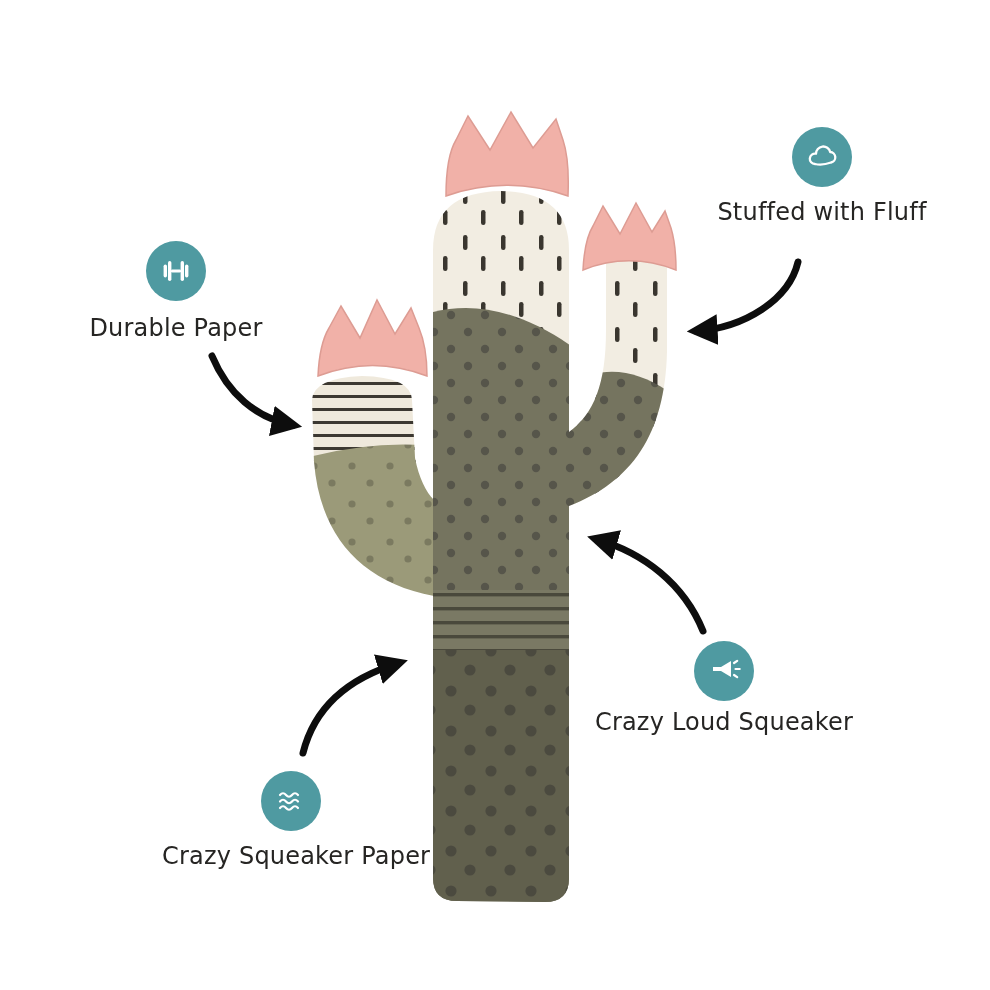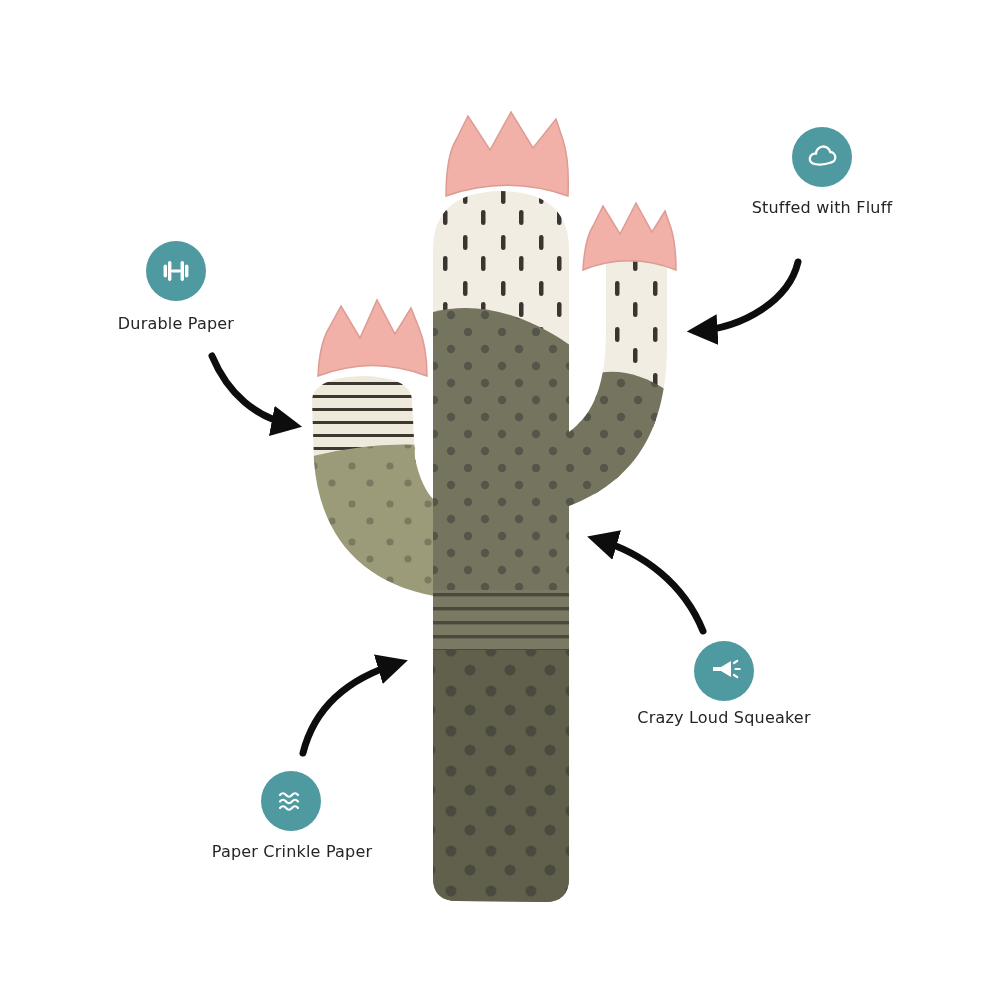--- a/index.html
+++ b/index.html
@@ -10,21 +10,21 @@
   .scene{position:absolute;left:0;top:0;width:990px;height:990px;}
   .callout{position:absolute;display:flex;flex-direction:column;align-items:center;gap:10px;}
   .icon-circle{
     width:60px;height:60px;border-radius:50%;
     background:var(--accent-teal,#4f9aa1);
     display:flex;align-items:center;justify-content:center;flex:0 0 auto;
   }
   .icon-circle svg{width:36px;height:36px;display:block;}
   .feature-label{
     position:absolute;text-align:center;
-    font-size:16px;font-weight:500;color:var(--label-text,#262523);
+    font-size:24px;font-weight:500;color:var(--label-text,#262523);
     letter-spacing:.2px;white-space:nowrap;
   }
   
   #co-durable  .icon-circle{position:absolute;left:146px;top:241px;}
   #co-durable  .feature-label{left:46px; top:314px;width:260px;}
   #co-fluff    .icon-circle{position:absolute;left:792px;top:127px;}
   #co-fluff    .feature-label{left:692px;top:198px;width:260px;}
   #co-squeaker .icon-circle{position:absolute;left:694px;top:641px;}
   #co-squeaker .feature-label{left:594px;top:708px;width:260px;}
   #co-crinkle  .icon-circle{position:absolute;left:261px;top:771px;}
@@ -147,16 +147,16 @@
     </div>
     <div class="feature-label">Crazy Loud Squeaker</div>
   </div>
 
   <div class="callout" id="co-crinkle">
     <div class="icon-circle">
       <svg viewBox="0 0 36 36" aria-hidden="true">
         <path d="M7 12 q3 -3.5 6 0 t6 0 t6 0 M7 18.5 q3 -3.5 6 0 t6 0 t6 0 M7 25 q3 -3.5 6 0 t6 0 t6 0" fill="none" stroke="#fff" stroke-width="2.2" stroke-linecap="round"></path>
       </svg>
     </div>
-    <div class="feature-label">Paper Crinkle Paper</div>
+    <div class="feature-label">Crazy Squeaker Paper</div>
   </div>
 
 </div>
 
 </body></html>

